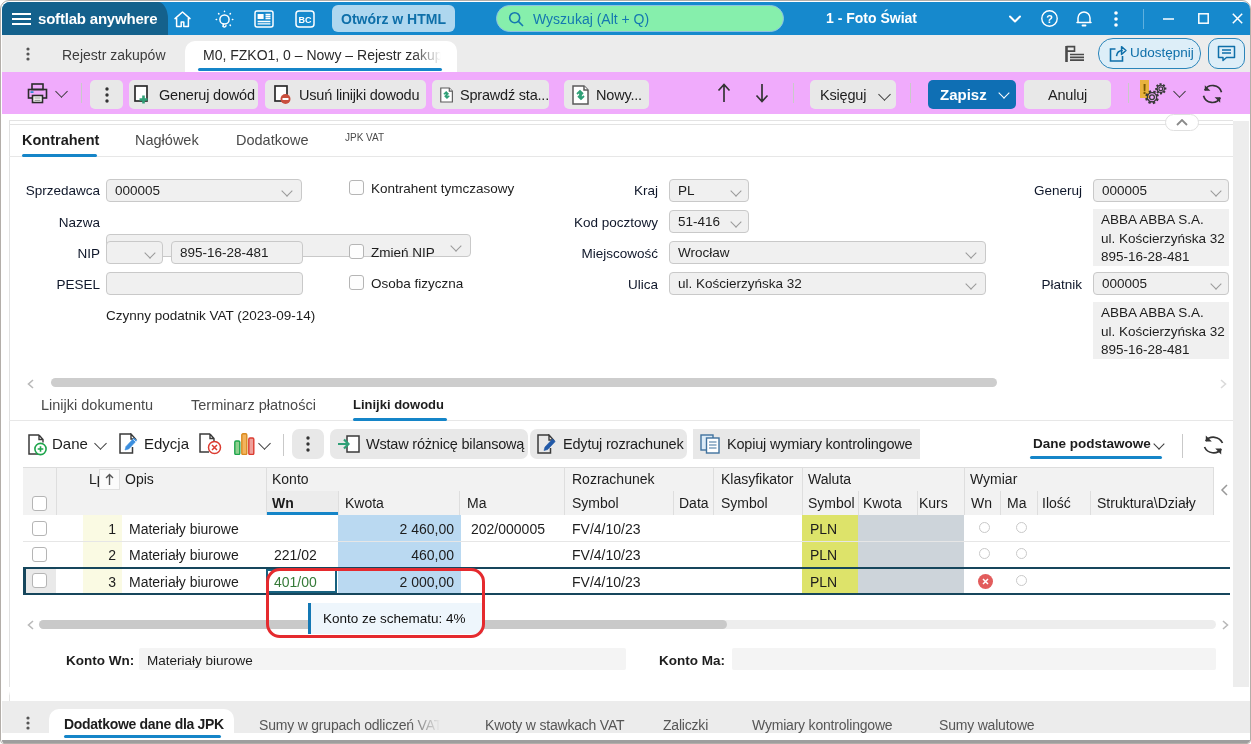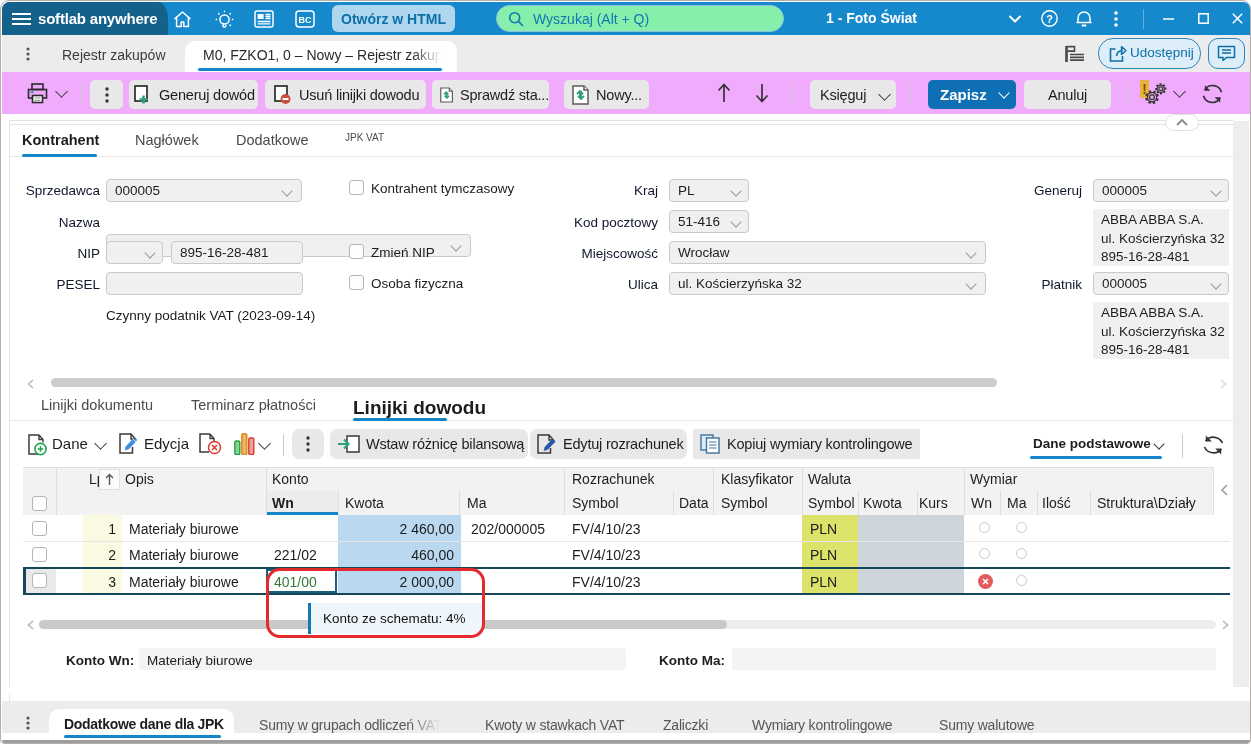--- a/index.html
+++ b/index.html
@@ -275,21 +275,21 @@
       <path d="M6 1 1.5 5 6 9" fill="none" stroke="#b9b9b9" stroke-width="1.6"></path>
     </svg>
 <div class="abs" style="left:50px;top:377px;width:946px;height:9px;background:#cdcdcd;border-radius:4.5px;"></div>
 <svg class="abs" style="left:1219px;top:378px" width="7" height="10" viewBox="0 0 7 10">
       <path d="M1 1l4.5 4L1 9" fill="none" stroke="#dadada" stroke-width="1.6"></path>
     </svg>
 
 <div class="abs" style="left:8px;top:419px;width:1224px;height:1px;background:#e7e7e7;"></div>
 <div class="abs" style="left:40px;top:396px;font-size:14.5px;color:#4a4a4a;">Linijki dokumentu</div>
 <div class="abs" style="left:190px;top:396px;font-size:14.5px;color:#4a4a4a;">Terminarz płatności</div>
-<div class="abs" style="left:352px;top:396px;font-size:19px;font-weight:bold;color:#1d1d1d;">Linijki dowodu</div>
+<div class="abs" style="left:352px;top:396px;font-size:13px;font-weight:bold;color:#1d1d1d;">Linijki dowodu</div>
 <div class="abs" style="left:352px;top:417px;width:94px;height:3px;background:#1585c8;border-radius:2px;"></div>
 
 <div id="ltoolbar">
 
   <svg class="abs" style="left:27px;top:433px" width="19" height="22" viewBox="0 0 19 22">
         <path d="M11 1H1v19h10" fill="none" stroke="#3a3a3a" stroke-width="1.5"></path>
         <path d="M11 1l4 4.5v3M11 1v4.5h4" fill="none" stroke="#3a3a3a" stroke-width="1.4"></path>
         <circle cx="12.5" cy="15" r="5.6" fill="#fff" stroke="#1ea54c" stroke-width="1.6"></circle>
         <path d="M12.5 12.2v5.6M9.7 15h5.6" stroke="#1ea54c" stroke-width="1.6"></path>
       </svg>

